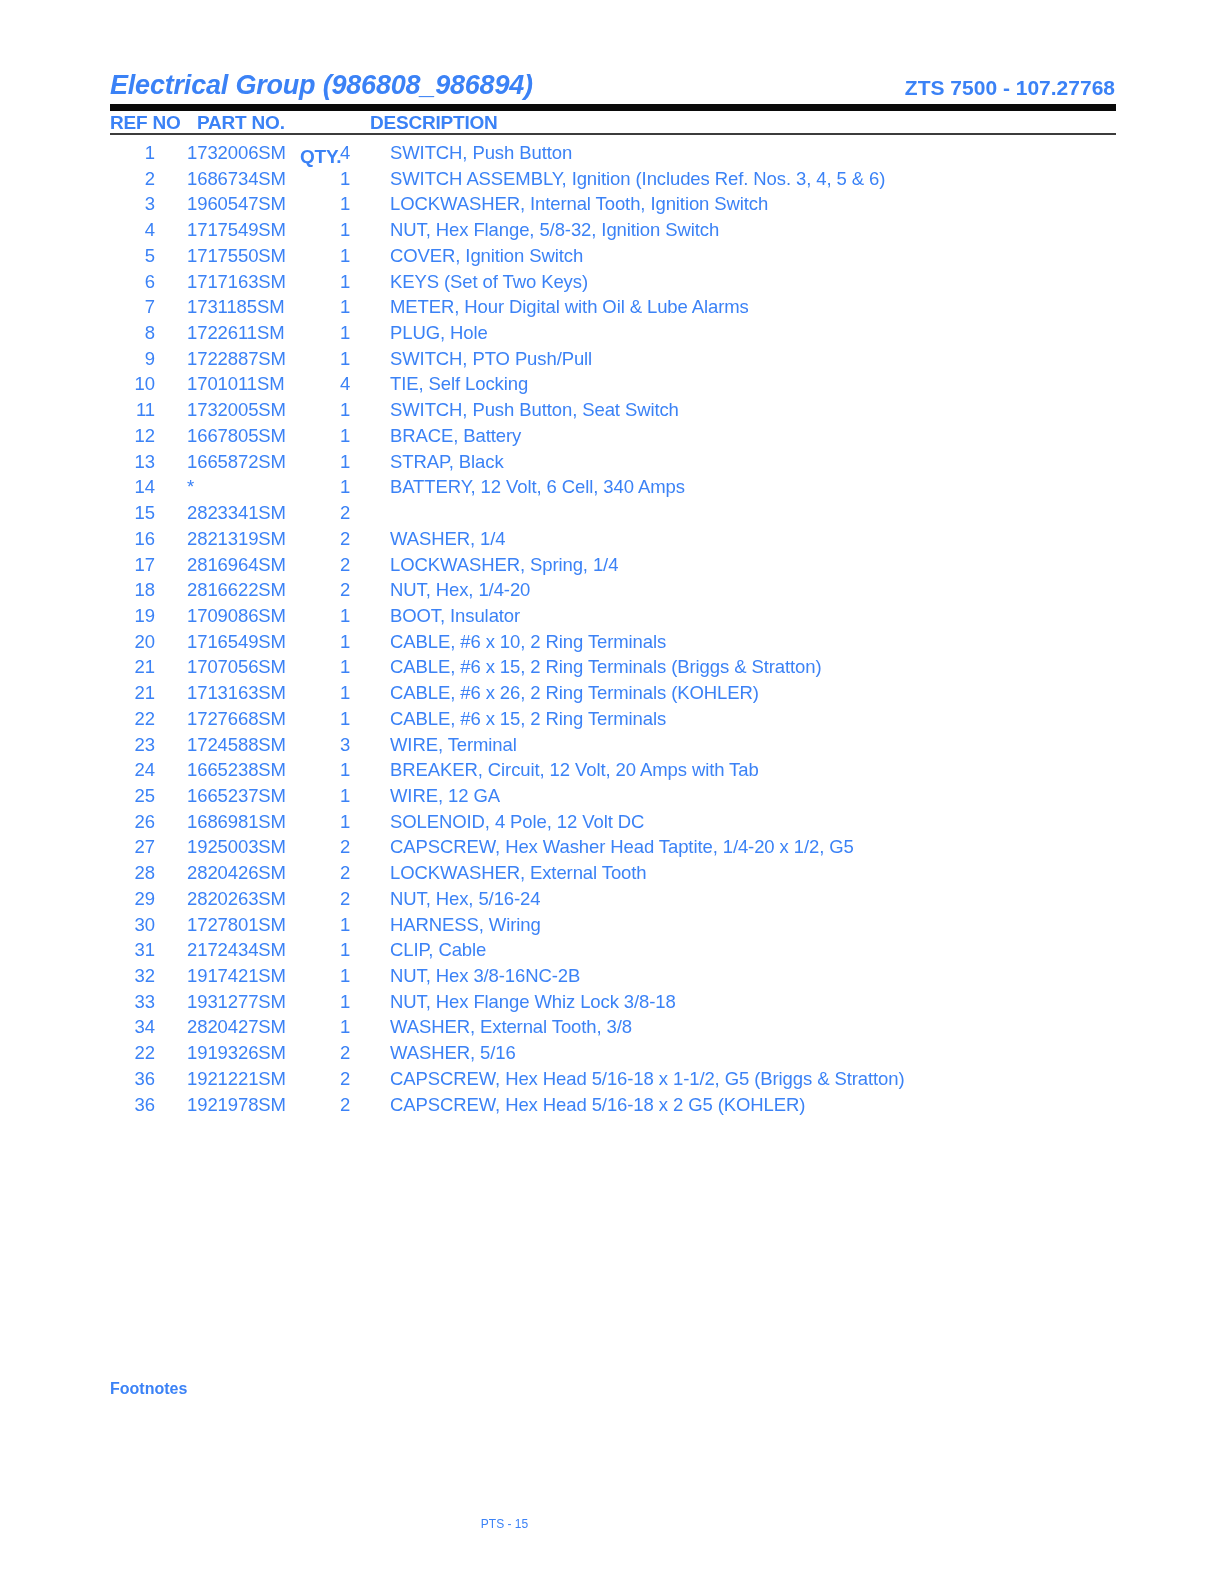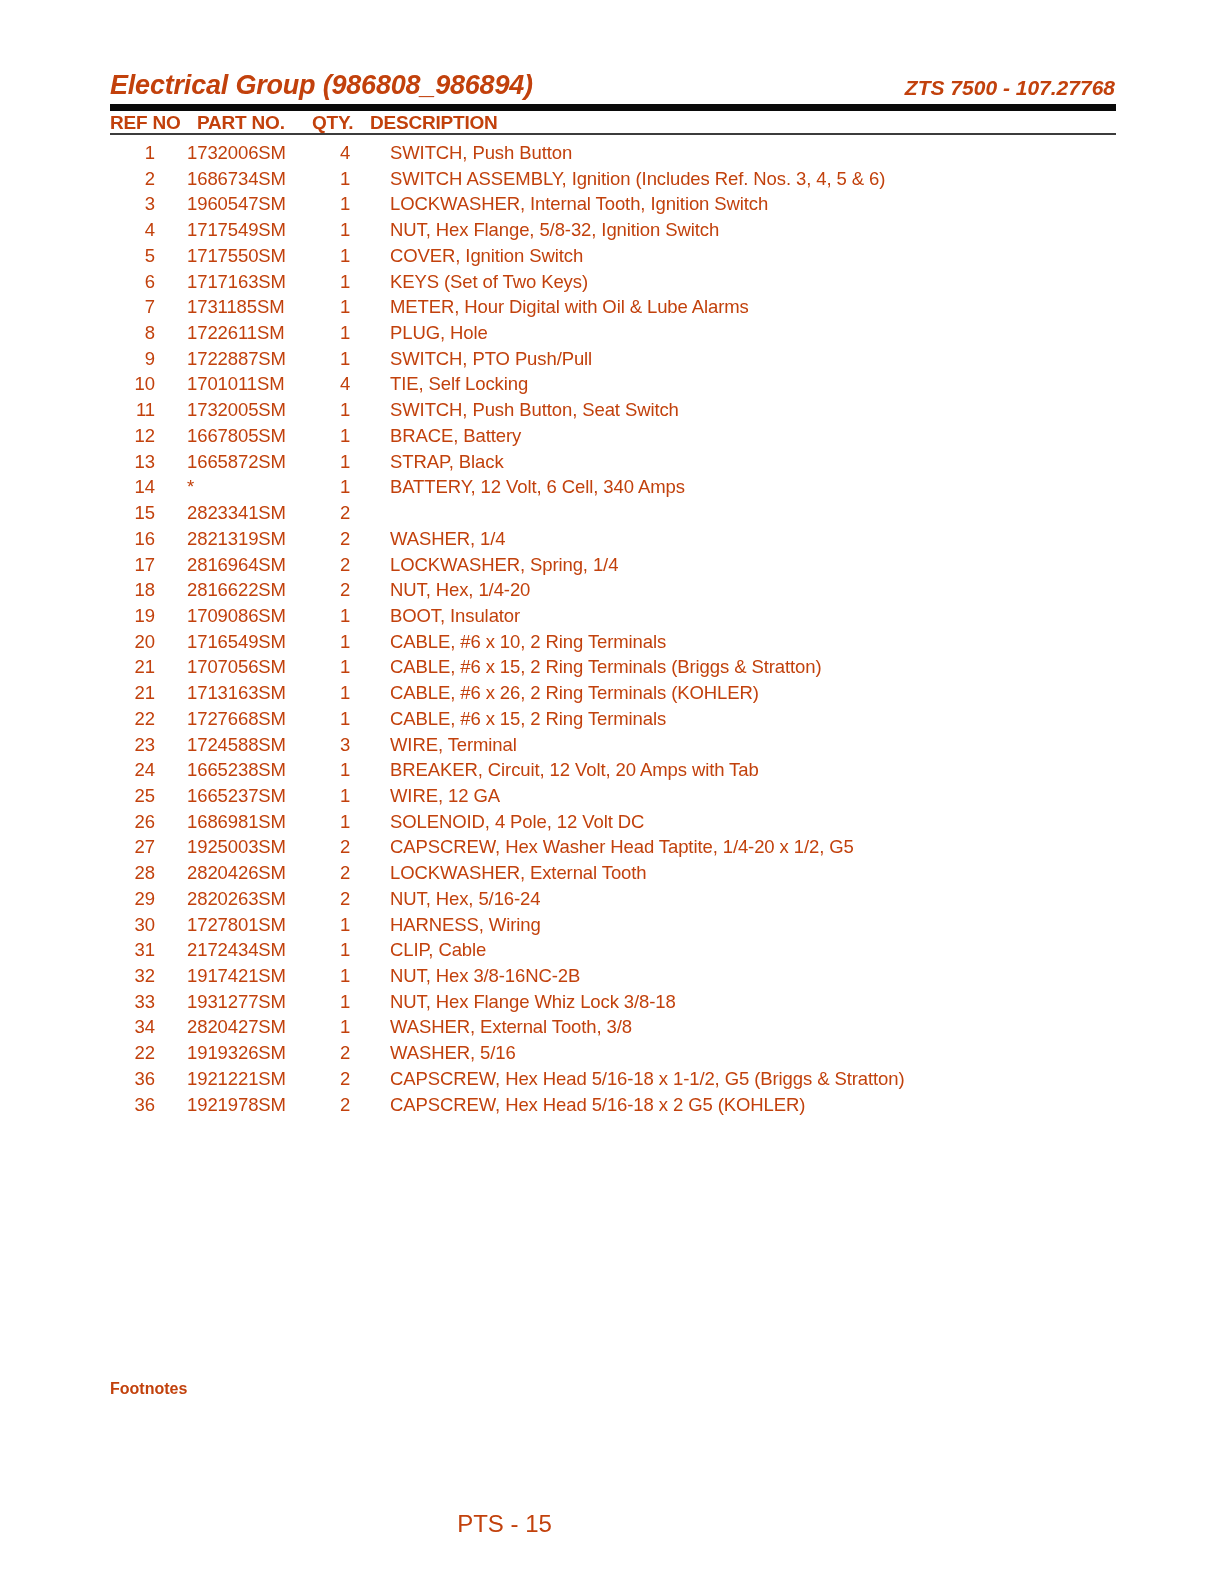--- a/index.html
+++ b/index.html
@@ -2,21 +2,21 @@
 <html><head>
 <meta charset="utf-8">
 <style>
   html, body { margin: 0; padding: 0; background: #ffffff; }
   .page {
     position: relative;
     width: 1224px;
     height: 1584px;
     background: #ffffff;
     font-family: "Liberation Sans", "DejaVu Sans", sans-serif;
-    color: #c2410c;
+    color: #3b82f6;
     overflow: hidden;
   }
   .doc-title {
     position: absolute;
     left: 110px;
     top: 70px;
     font-size: 27px;
     font-weight: bold;
     font-style: italic;
     line-height: 30px;
@@ -24,21 +24,20 @@
     white-space: nowrap;
   }
   .doc-model {
     position: absolute;
     right: 109px;
     top: 76px;
     font-size: 21px;
     font-weight: bold;
     line-height: 24px;
     white-space: nowrap;
-    font-style: italic;
   }
   .rule-thick {
     position: absolute;
     left: 110px;
     top: 104px;
     width: 1006px;
     height: 7px;
     background: #0a0a0a;
   }
   .col-headers {
@@ -46,21 +45,21 @@
     left: 0; top: 112px;
     width: 100%; height: 22px;
     font-size: 19px;
     font-weight: bold;
     line-height: 22px;
     letter-spacing: -0.2px;
   }
   .col-headers span { position: absolute; white-space: nowrap; }
   .hdr-ref  { left: 110px; }
   .hdr-part { left: 185px; margin-left: 12px; }
-  .hdr-qty  { left: 312px; }
+  .hdr-qty  { left: 300px; margin-top: 34px; }
   .hdr-desc { left: 370px; }
   .rule-thin {
     position: absolute;
     left: 110px;
     top: 133px;
     width: 1006px;
     height: 2px;
     background: #3c3c3c;
   }
   .rows {
@@ -90,21 +89,21 @@
     font-weight: bold;
     line-height: 26px;
     text-align: center;
   }
   .page-number {
     position: absolute;
     left: 0;
     top: 1512px;
     width: 1009px;
     text-align: center;
-    font-size: 24px;
+    font-size: 12px;
     line-height: 24px;
   }
 </style>
 </head>
 <body>
 
 <div class="page">
 
   <div class="doc-title">Electrical Group (986808_986894)</div>
 

